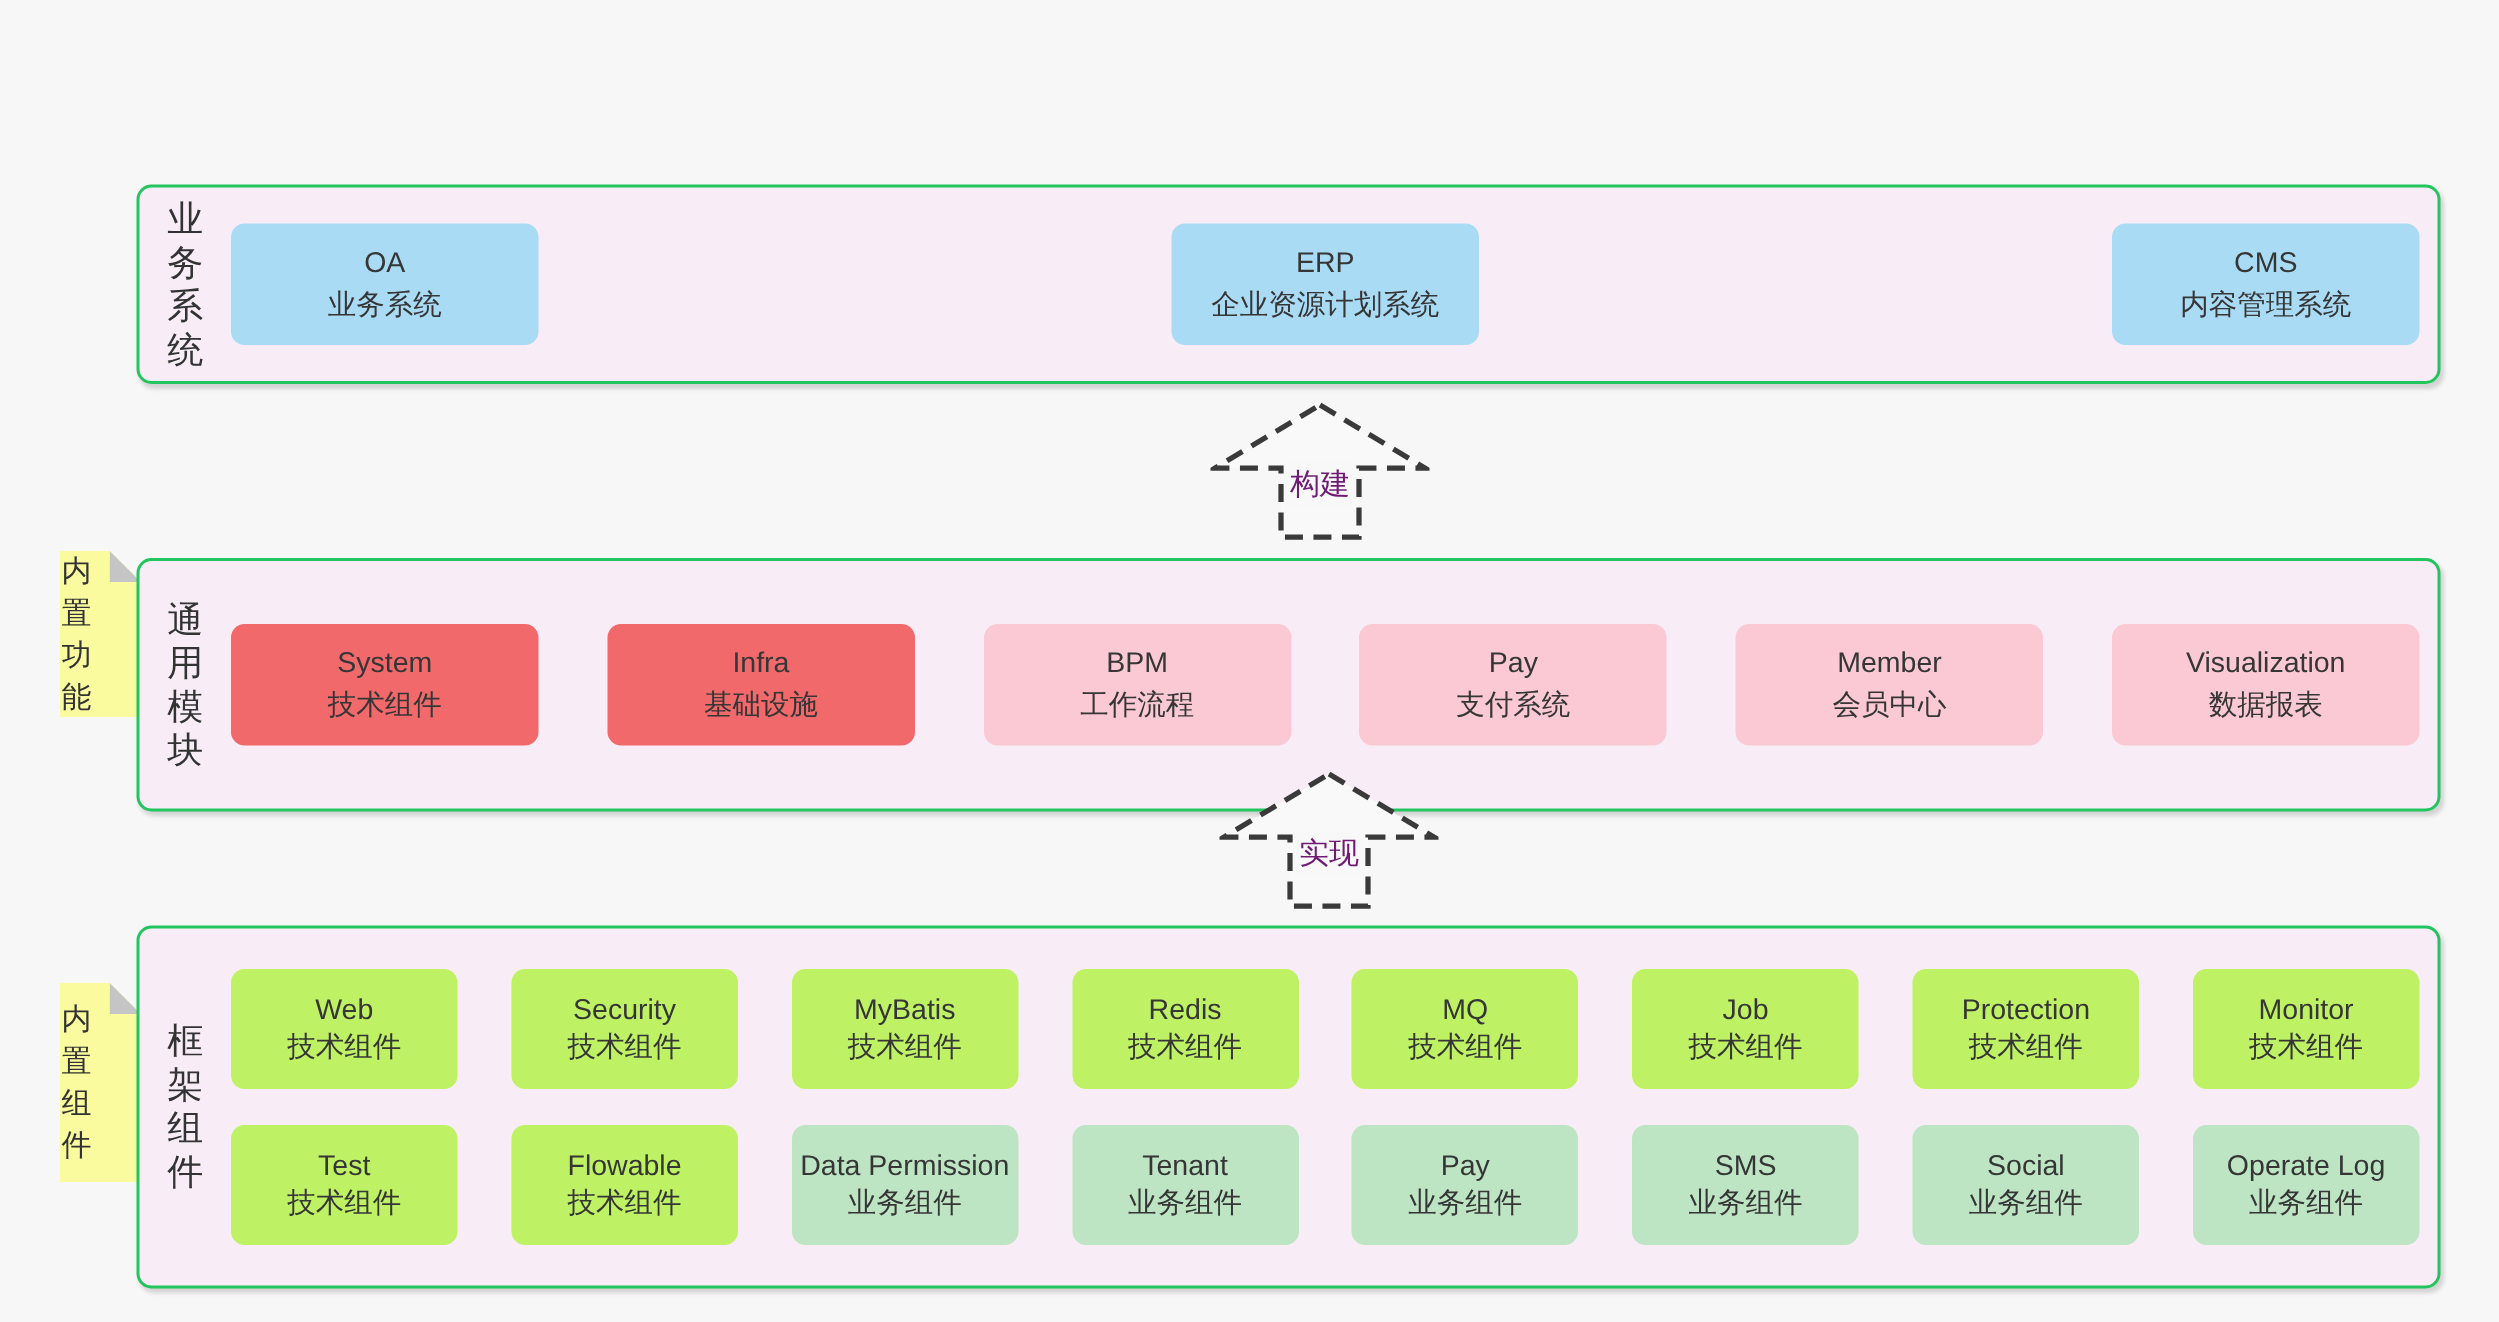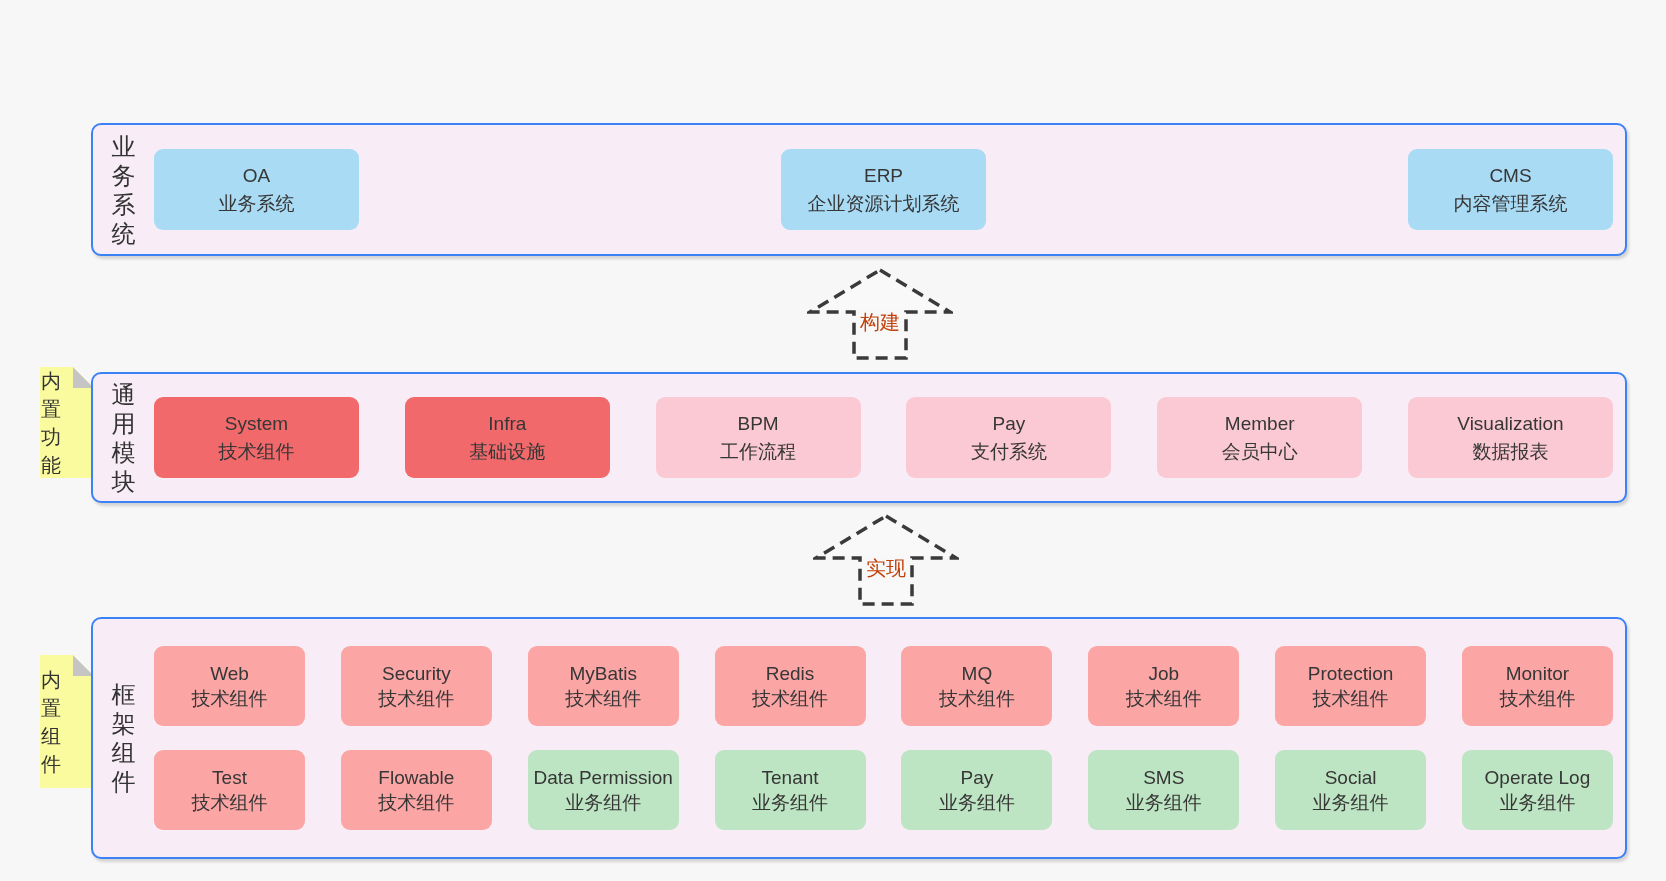--- a/index.html
+++ b/index.html
@@ -12,29 +12,29 @@
     width:1666px;height:881px;
     background:#f7f7f7;
     overflow:hidden;
     color:#383838;
   }
   
   .panel{
     position:absolute;
     left:91px;width:1536px;
     background:#f8edf6;
-    border:2px solid #3b82f6;
+    border:2px solid #22c55e;
     border-radius:10px;
     box-shadow:2px 3px 3px rgba(0,0,0,0.15);
     display:flex;
     box-sizing:border-box;
     z-index:1;
   }
   .panel-top{top:123px;height:133px;}
-  .panel-mid{top:372px;height:131px;}
+  .panel-mid{top:372px;height:169px;}
   .panel-bot{top:617px;height:242px;}
   .panel-label{
     width:61px;
     flex:0 0 61px;
     display:flex;align-items:center;justify-content:center;
   }
   .vtext{
     display:inline-block;
     width:27px;
     word-break:break-all;
@@ -67,21 +67,21 @@
     text-align:center;
     font-size:19px;
     line-height:28px;
     color:#363636;
   }
   .box-6{width:205px;height:81px;}
   .box-8{width:151px;height:80px;line-height:25px;}
   .blue{background:#a9dbf5;}
   .red{background:#f1696b;}
   .pink{background:#fac9d3;}
-  .green-dark{background:#fca5a5;}
+  .green-dark{background:#bef264;}
   .green-light{background:#bde5c3;}
   
   .sticky{
     position:absolute;
     left:40px;width:54px;
     background:#fafa9f;
     z-index:0;
     display:flex;align-items:center;
     clip-path:polygon(0 0, calc(100% - 21px) 0, 100% 21px, 100% 100%, 0 100%);
   }
@@ -102,21 +102,21 @@
   }
   .arrow-1{left:807px;top:268px;}
   .arrow-2{left:813px;top:514px;}
   .arrow-label{
     position:absolute;
     top:40px;left:50%;
     transform:translateX(-50%);
     background:#f8f8f8;
     padding:1px 4px;
     font-size:20px;
-    color:#c2410c;
+    color:#701a75;
     white-space:nowrap;
   }
 </style>
 </head>
 <body>
 
 <div class="stage">
 
   <div class="sticky sticky-mid">
     <div class="fold"></div>

